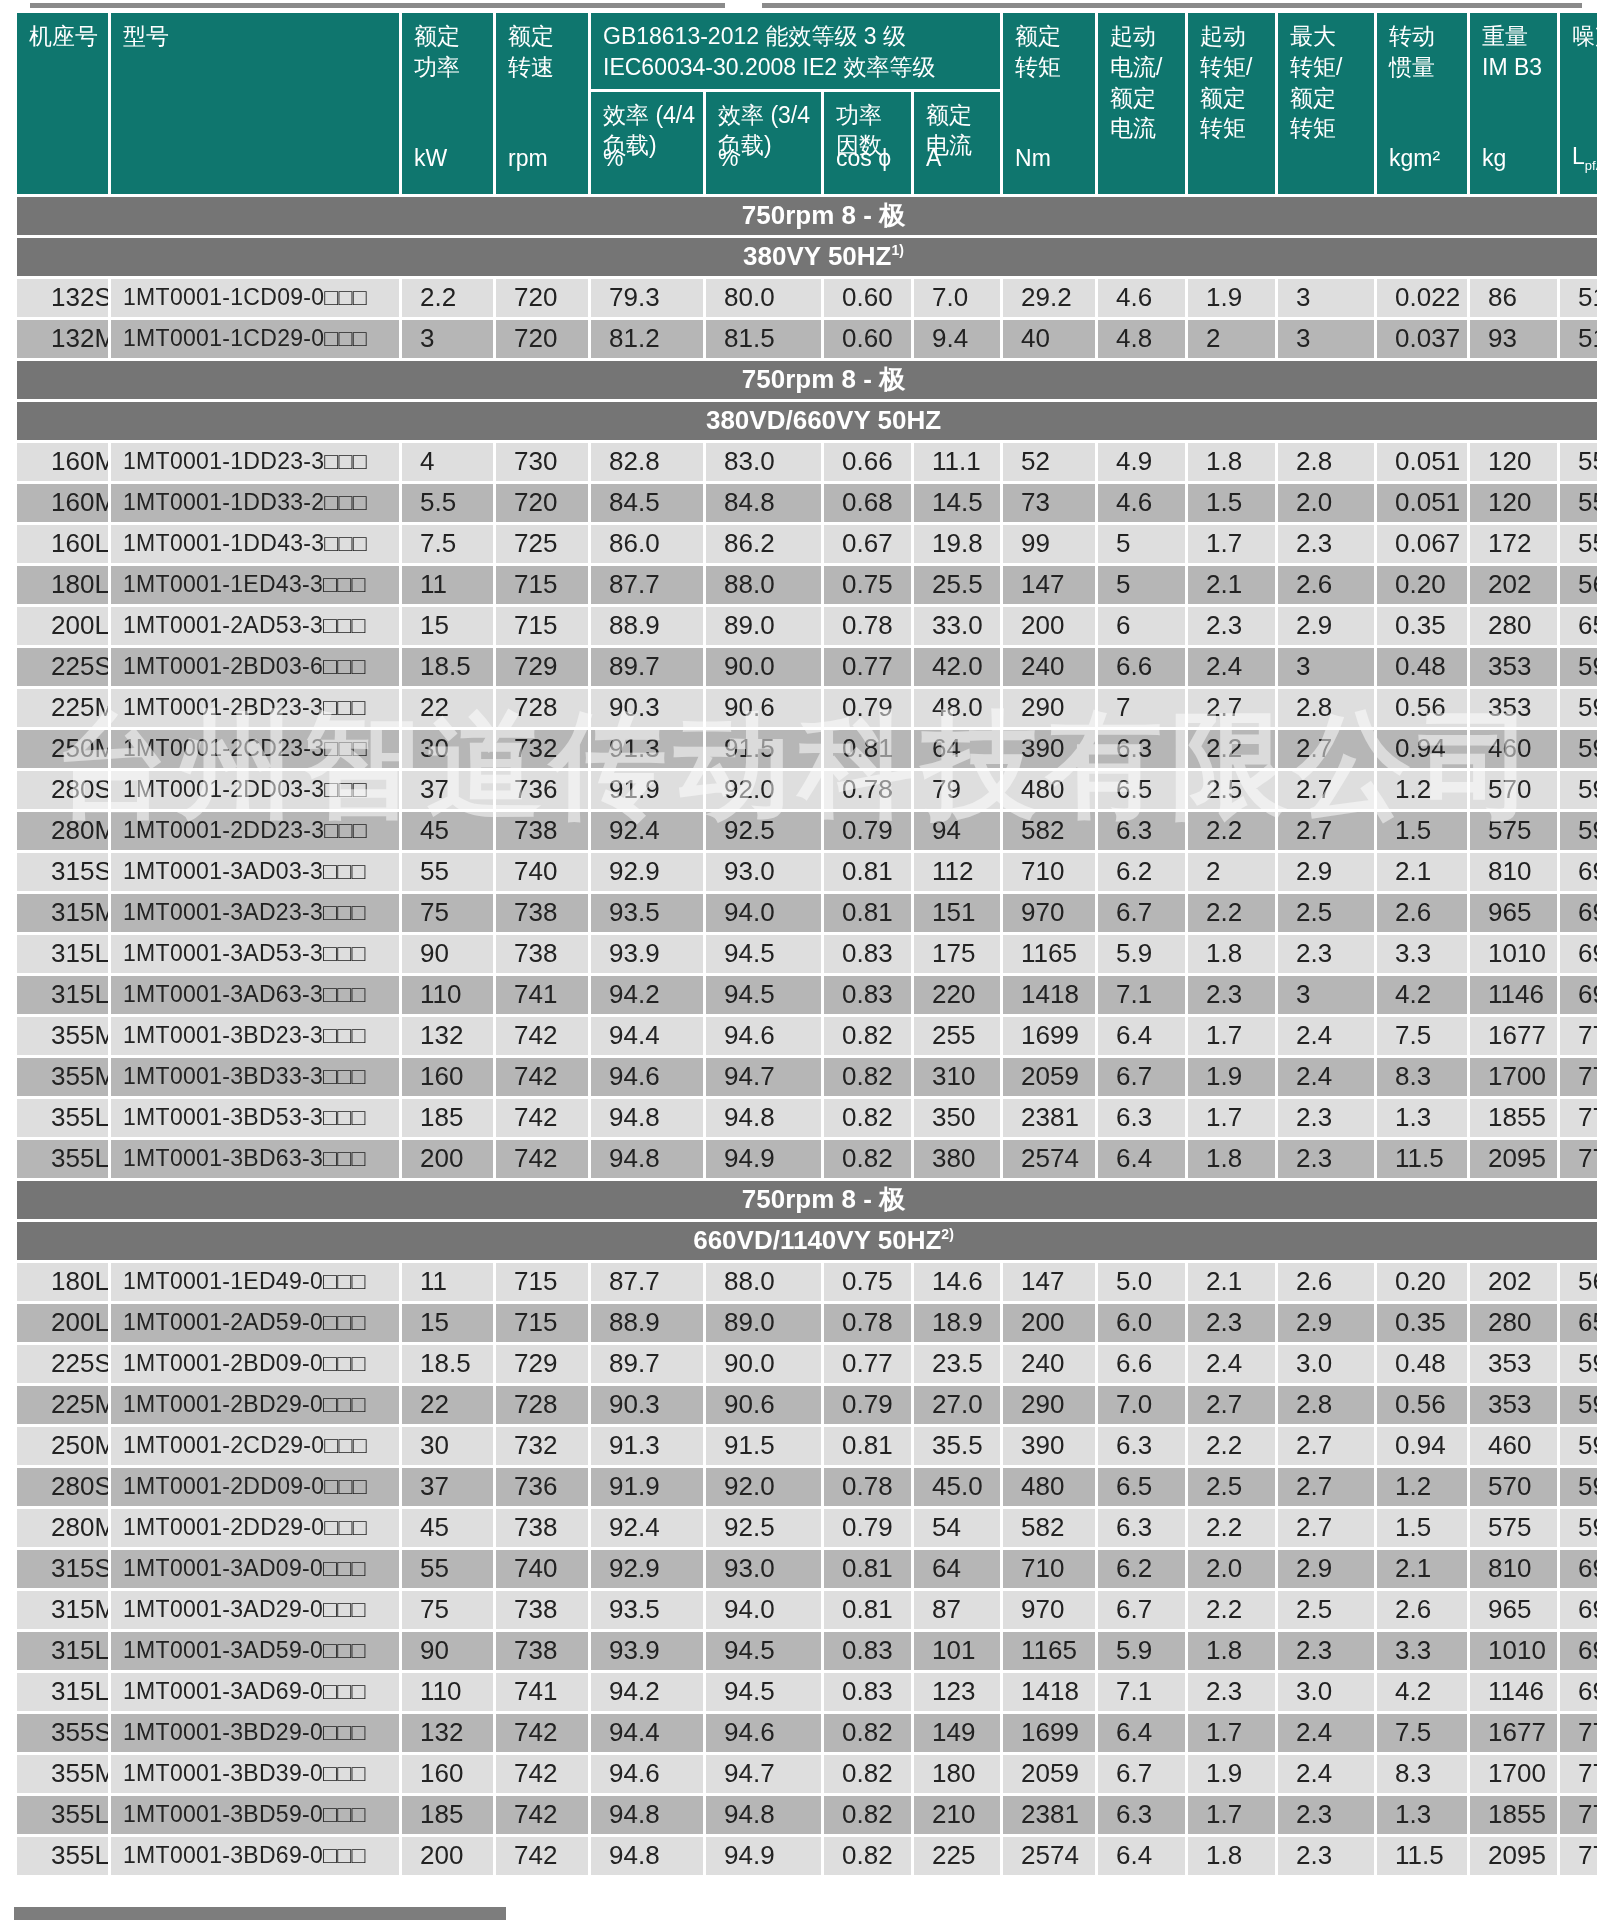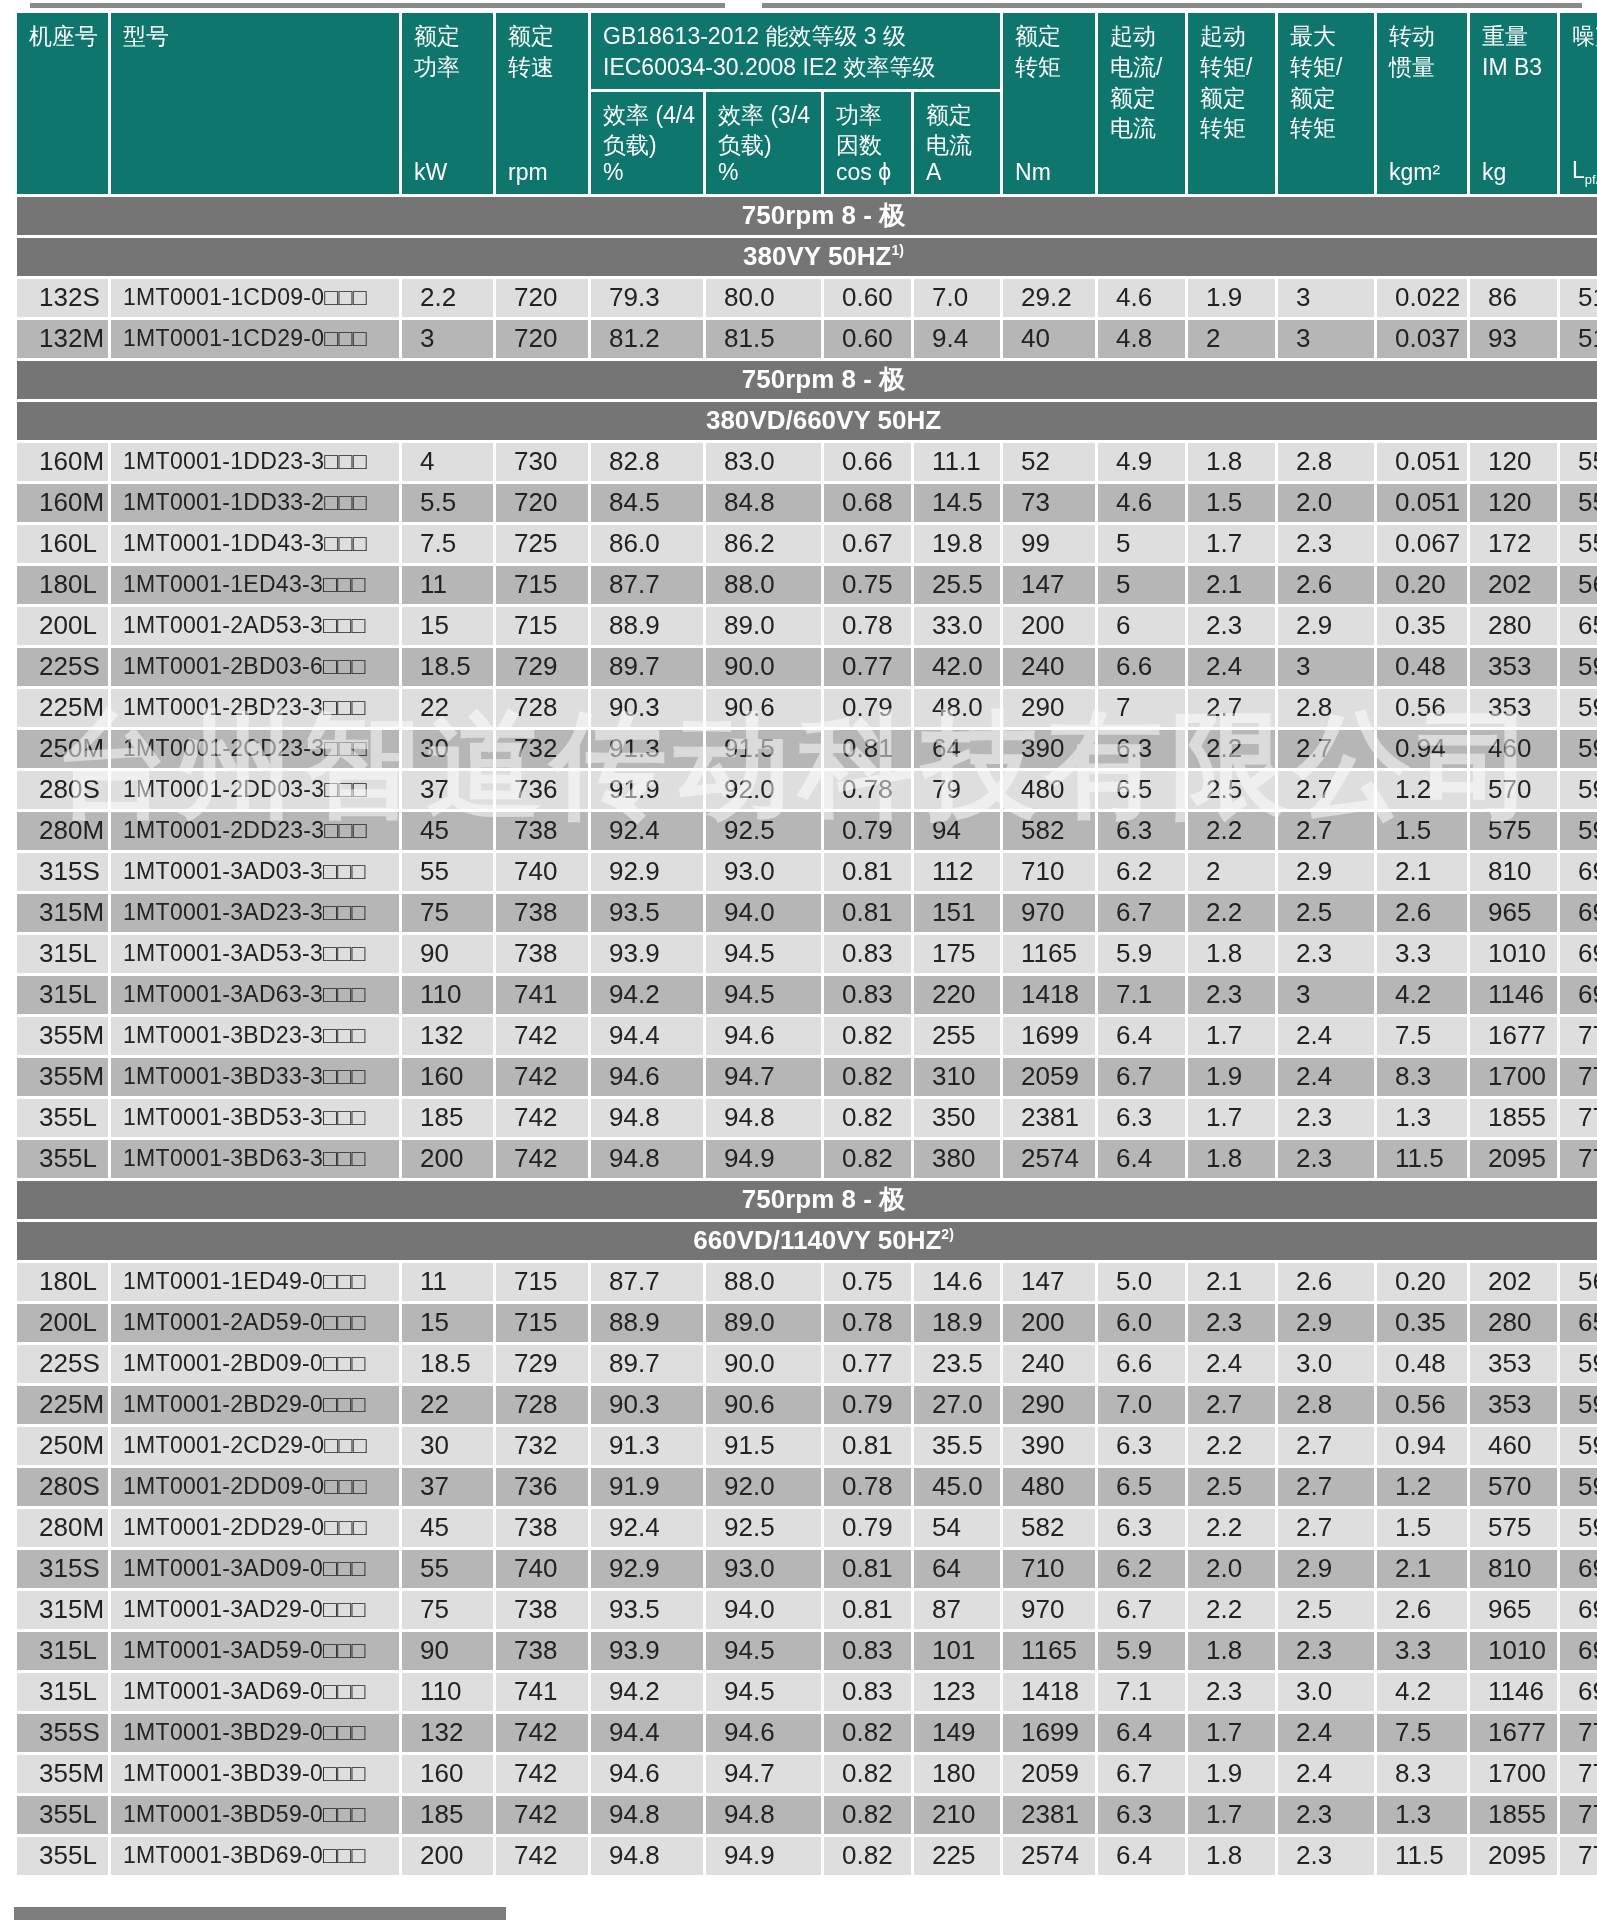--- a/index.html
+++ b/index.html
@@ -26,40 +26,40 @@
   thead th {
     background: #0f766e; color: #ffffff;
     font-weight: normal; text-align: left; vertical-align: top;
     padding: 8px 4px 6px 12px; font-size: 23px; line-height: 1.34;
     position: relative;
   }
   thead tr.row-main th { height: 60px; }
   thead th.h-sub { height: 88px; }
   .hlabel { display: block; white-space: pre-line; }
   .h-group-line { white-space: nowrap; }
-  .unit { position: absolute; left: 12px; bottom: 6px; font-size: 23px; white-space: nowrap; }
+  .unit { position: absolute; left: 12px; bottom: 20px; font-size: 23px; white-space: nowrap; }
   .unit sub { font-size: 13px; }
 
   
   td.band-cell {
     background: #757575; color: #ffffff;
     text-align: center; vertical-align: middle;
     font-size: 26px; font-weight: 600; height: 38px; padding: 0;
   }
   td.band-cell sup { font-size: 14px; vertical-align: super; }
 
   
   tr.data-row td {
     height: 38px; vertical-align: middle;
     font-size: 26px; color: #222222;
     padding: 0 0 0 18px; white-space: nowrap; overflow: hidden;
   }
   tr.data-row.light td { background: #dedede; }
   tr.data-row.dark  td { background: #b6b6b6; }
-  tr.data-row td.c0 { padding-left: 22px; }
+  tr.data-row td.c0 { padding-left: 34px; }
   tr.data-row td.c1 { padding-left: 12px; font-size: 23px; letter-spacing: 0.3px; }
 
   .watermark {
     position: absolute; top: 688px; left: 0; width: 100%;
     text-align: center; white-space: nowrap;
     font-size: 116px; font-weight: bold; letter-spacing: 8px;
     color: rgba(255,255,255,0.5);
     z-index: 5; pointer-events: none;
   }
 </style>

